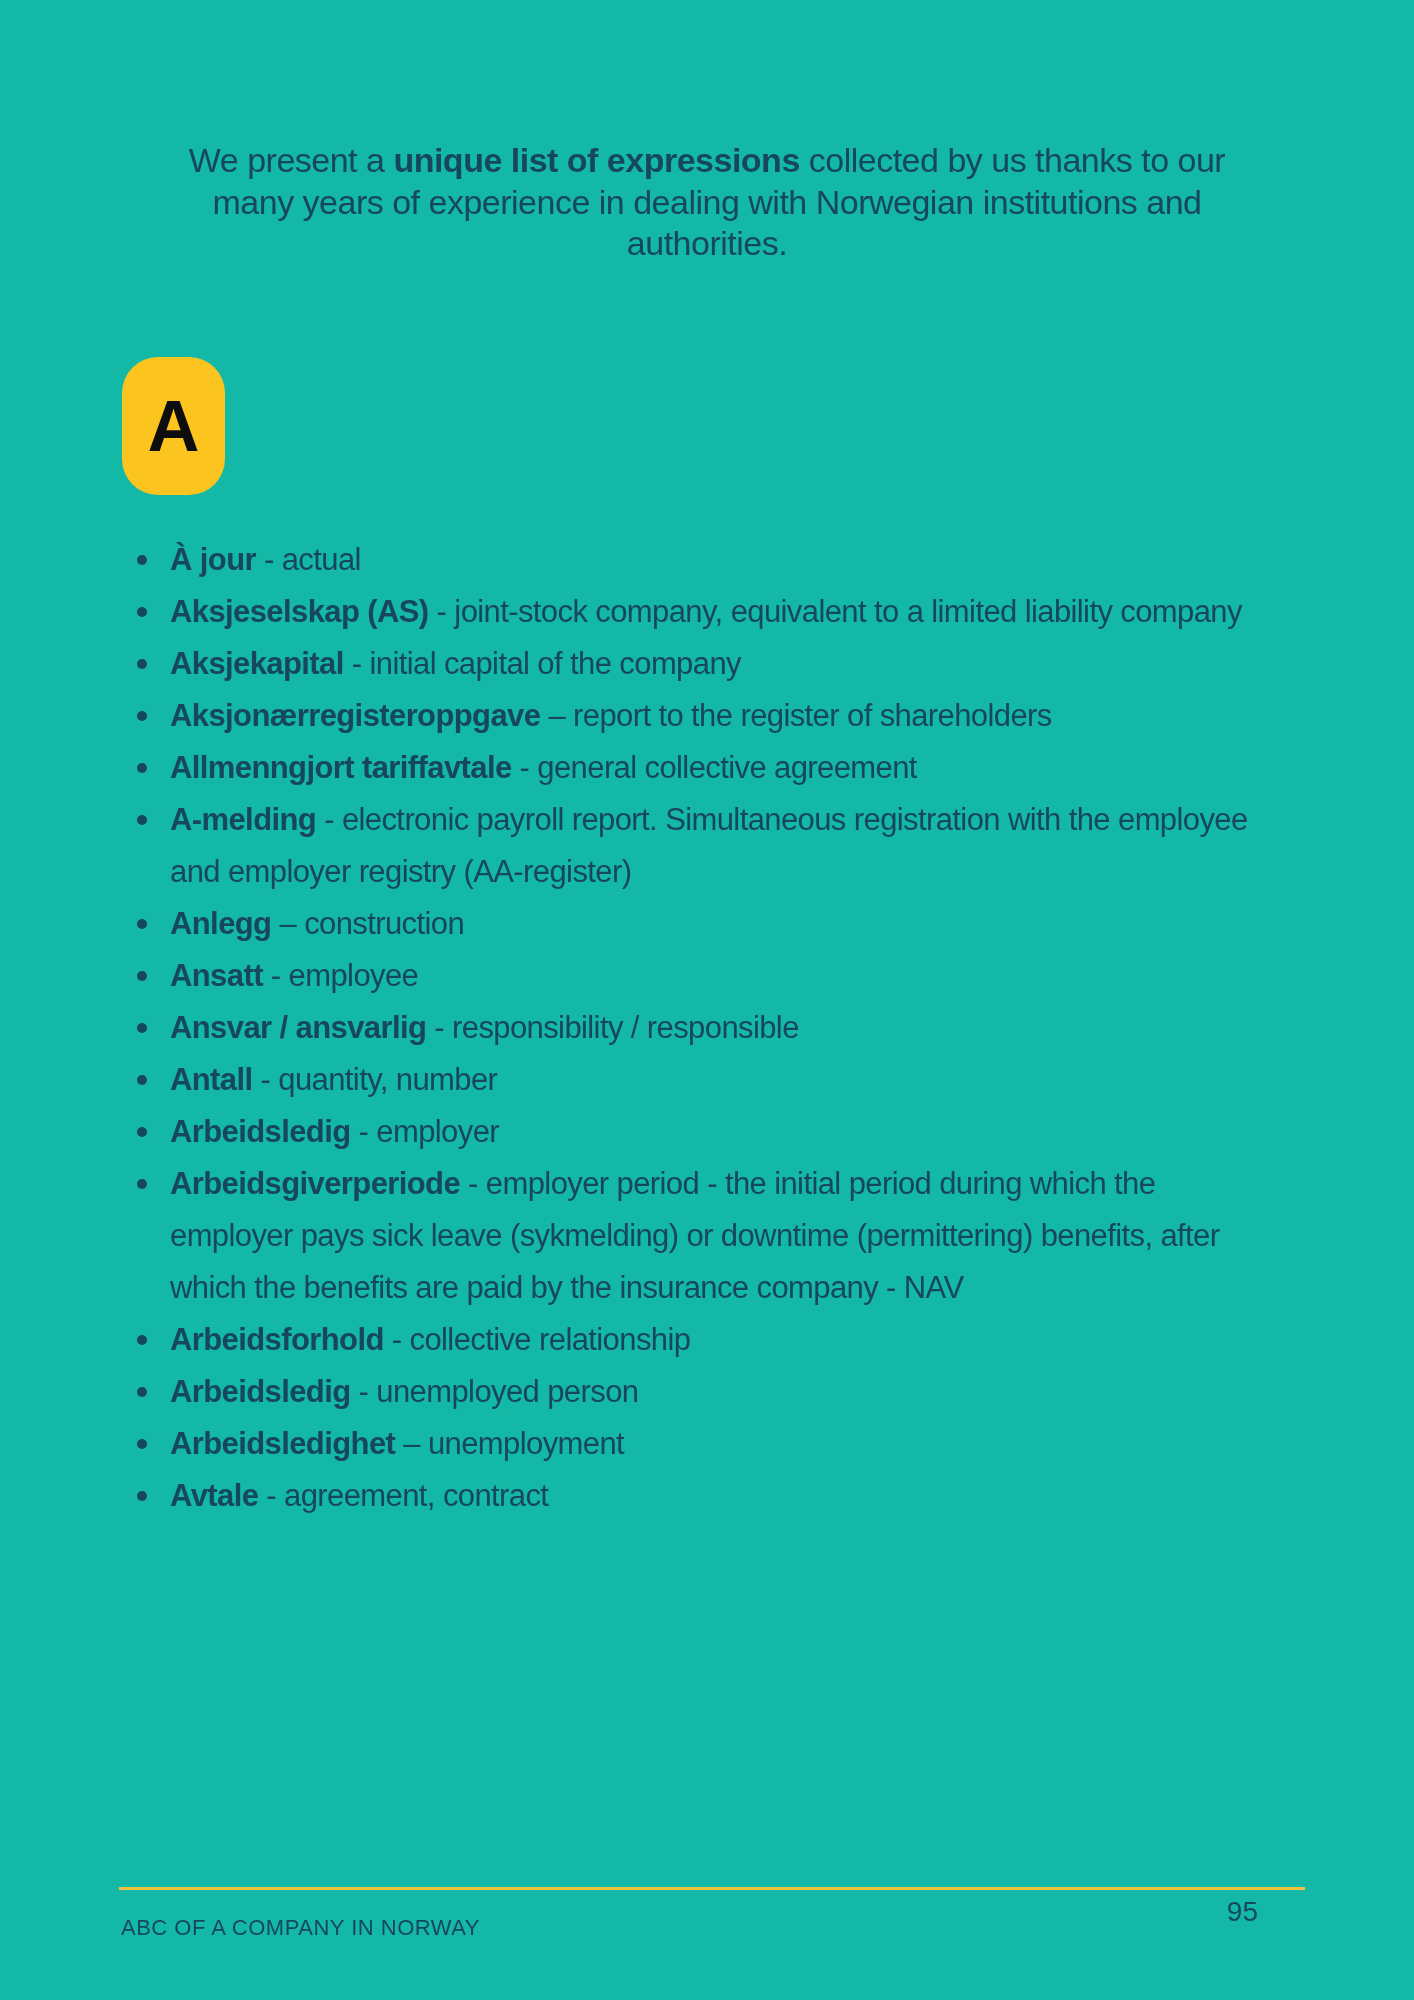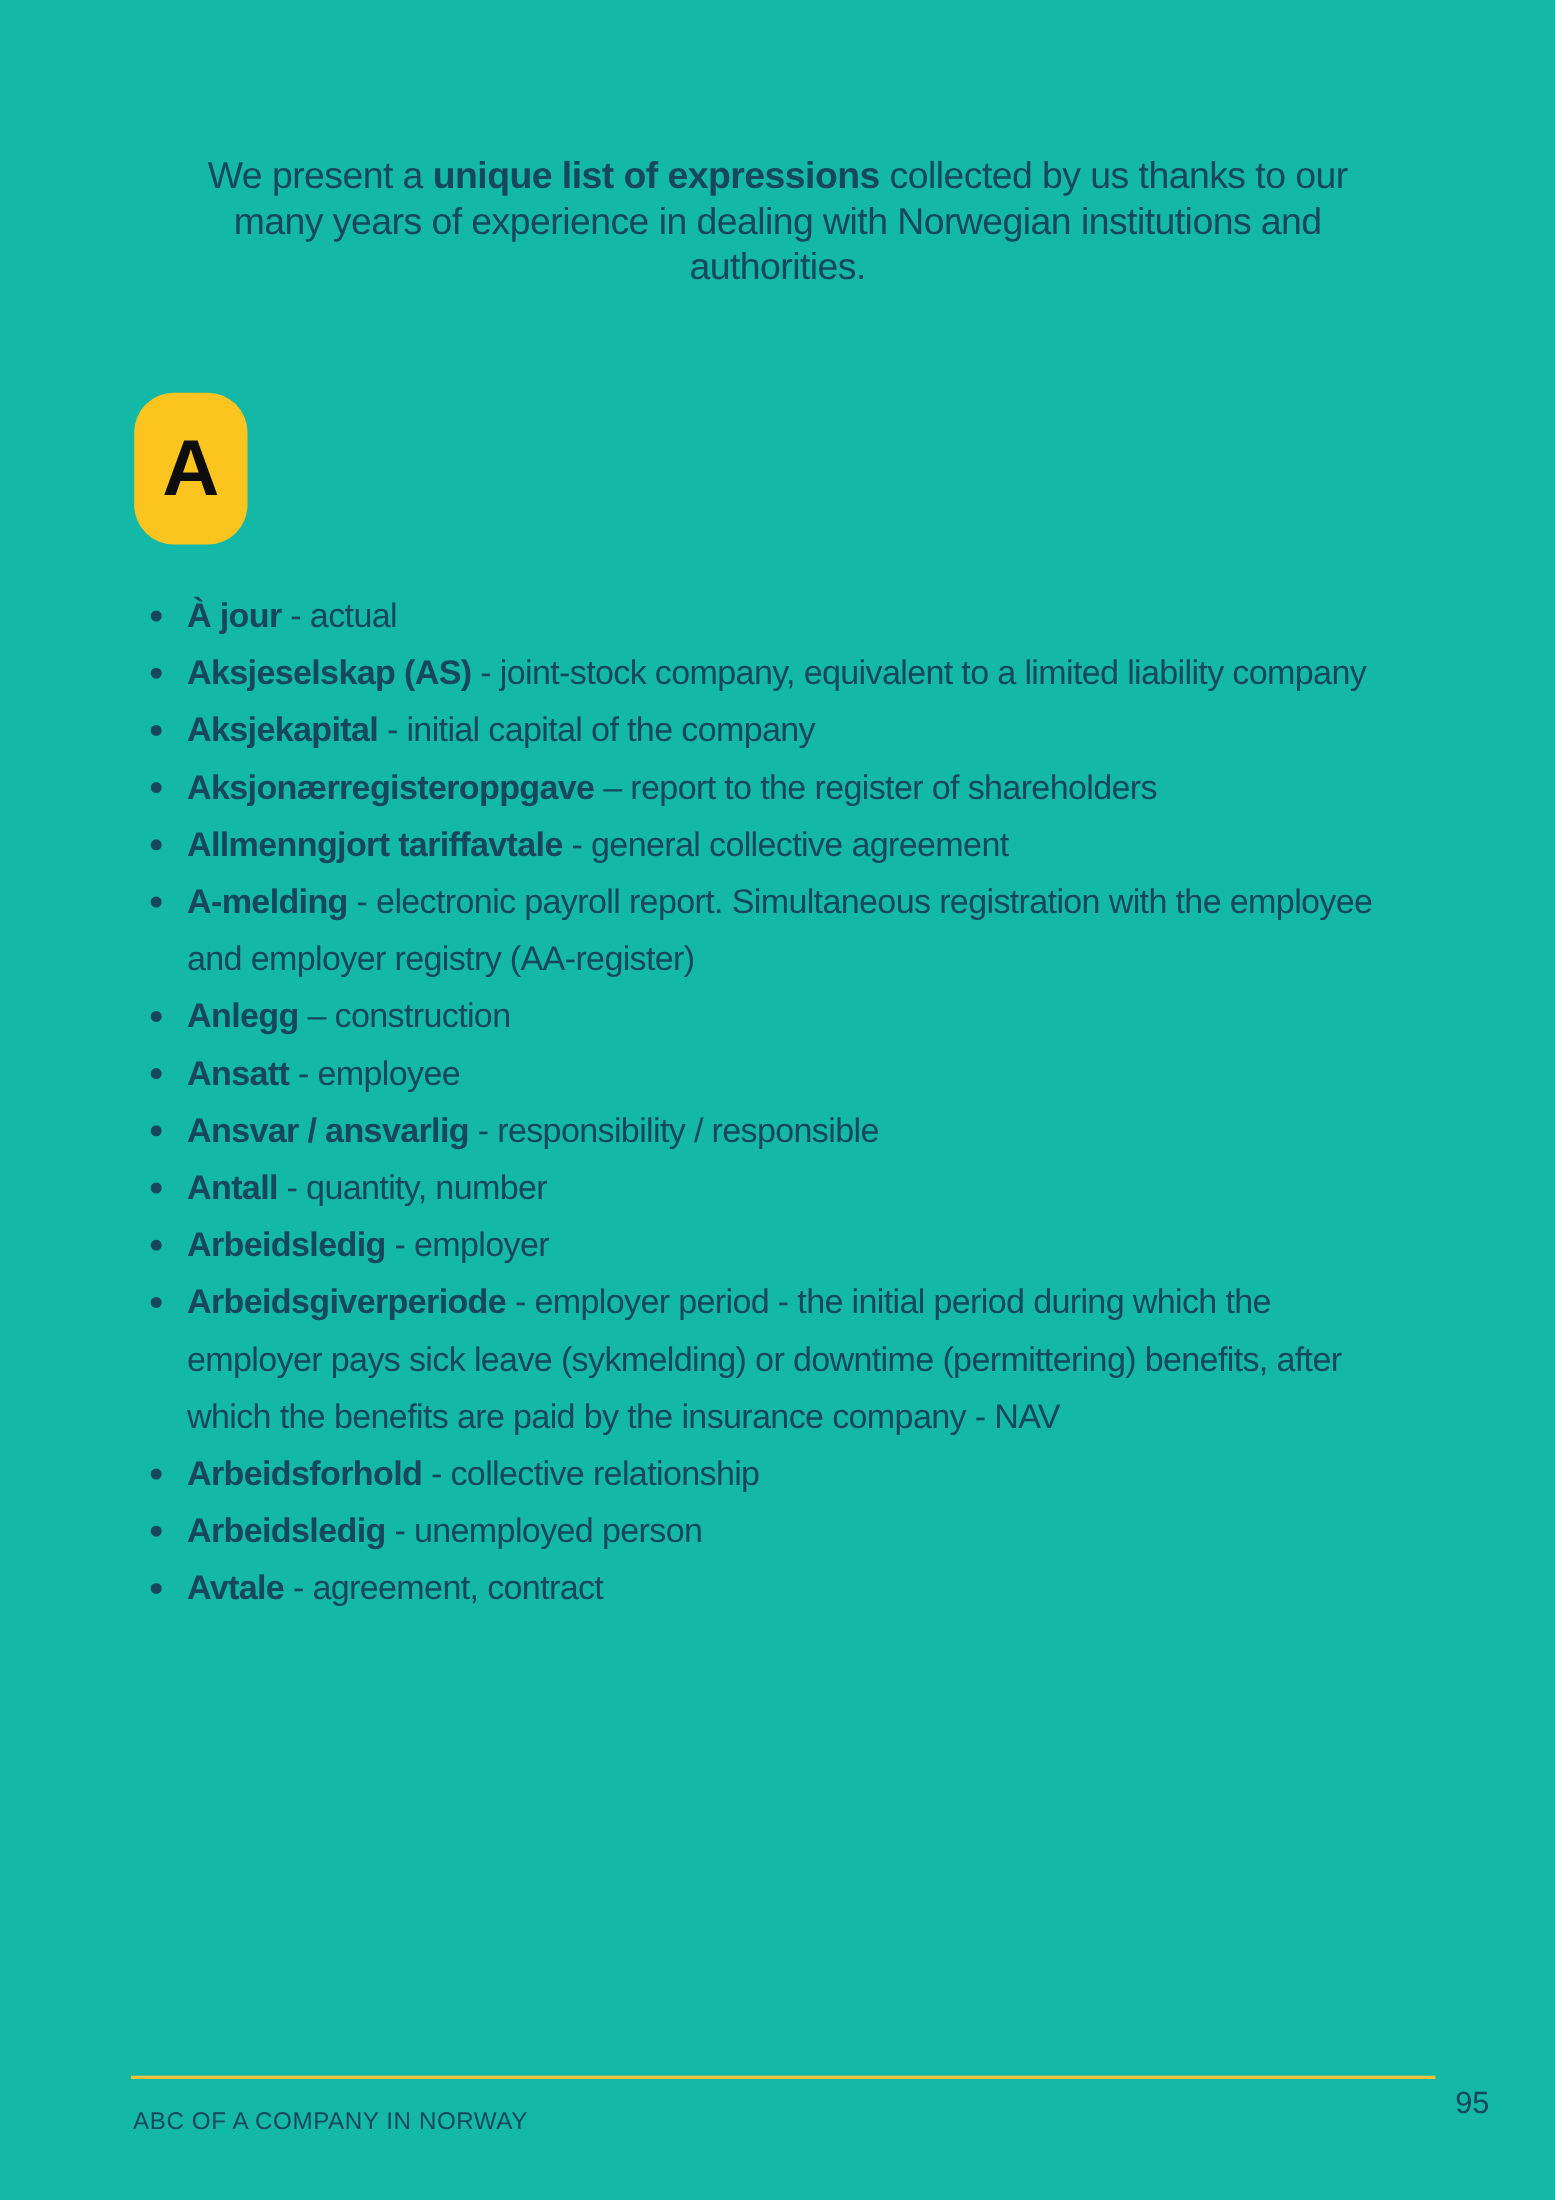--- a/index.html
+++ b/index.html
@@ -80,21 +80,21 @@
     position:absolute;
     left:119px;
     top:1887px;
     width:1186px;
     height:3px;
     background:var(--footer-line-yellow);
   }
   .page-number{
     position:absolute;
     top:1896px;
-    left:1202px;
+    left:1106px;
     width:152px;
     text-align:right;
     font-size:28px;
     color:var(--text-navy);
   }
   .footer-title{
     position:absolute;
     left:121px;
     top:1915px;
     font-size:22px;
@@ -166,20 +166,23 @@
     </li>
 
     <li>
       <span class="bullet-dot"></span><span class="term">Arbeidsforhold</span><span class="sep"> - </span><span class="def">collective relationship</span>
     </li>
 
     <li>
       <span class="bullet-dot"></span><span class="term">Arbeidsledig</span><span class="sep"> - </span><span class="def">unemployed person</span>
     </li>
 
+    <li>
+      <span class="bullet-dot"></span><span class="term">Arbeidsledighet</span><span class="sep"> – </span><span class="def">unemployment</span>
+    </li>
 
     <li>
       <span class="bullet-dot"></span><span class="term">Avtale</span><span class="sep"> - </span><span class="def">agreement, contract</span>
     </li>
   </ul>
 
   <div class="footer-line"></div>
   <div class="page-number">95</div>
   <div class="footer-title">ABC OF A COMPANY IN NORWAY</div>
 

